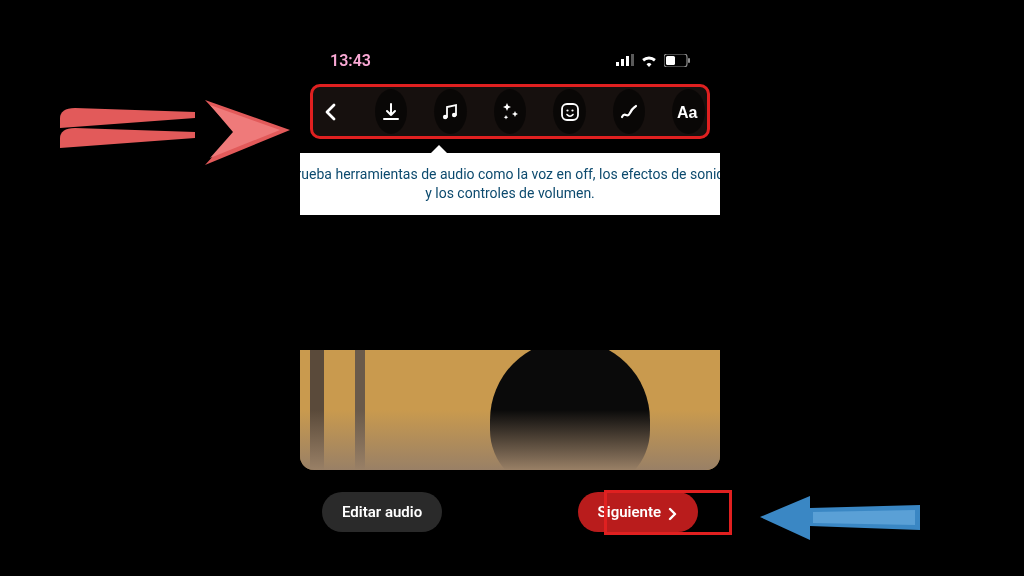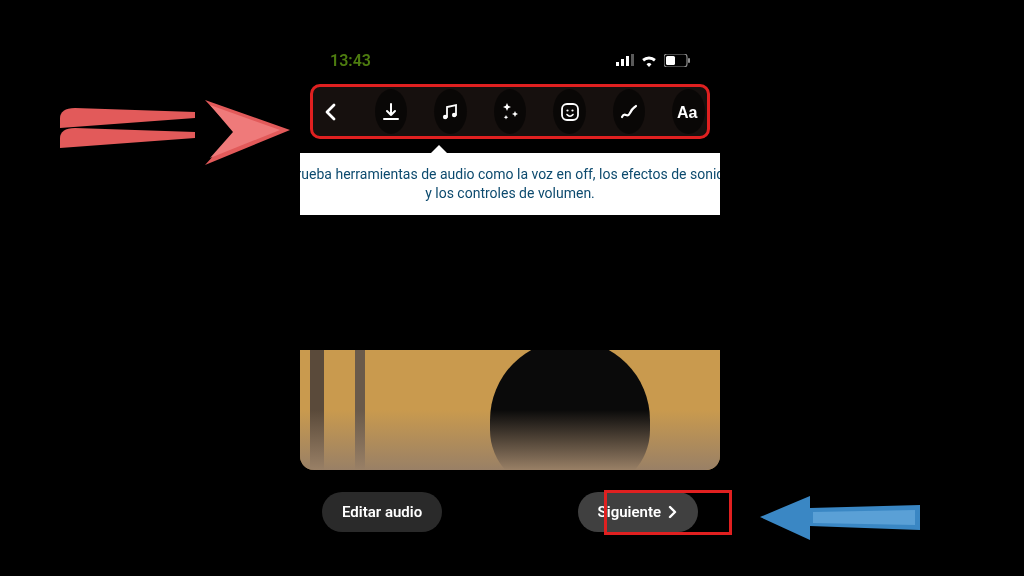--- a/index.html
+++ b/index.html
@@ -1,20 +1,20 @@
 <!DOCTYPE html>
 <html><head>
   <meta charset="utf-8">
   <style>
     * { margin:0; padding:0; box-sizing:border-box; }
     body { width:1024px; height:576px; background:#000; font-family:-apple-system,BlinkMacSystemFont,"Segoe UI",Roboto,sans-serif; position:relative; overflow:hidden; }
 
     
     .phone-top { position:absolute; left:300px; top:38px; width:420px; height:215px; background:#000; border-radius:40px 40px 0 0; overflow:hidden; display:flex; flex-direction:column; align-items:center; }
-    .status-bar { width:100%; height:32px; display:flex; justify-content:space-between; align-items:center; padding:0 30px; color:#4d7c0f; font-size:16px; font-weight:600; margin-top:6px; }
+    .status-bar { width:100%; height:32px; display:flex; justify-content:space-between; align-items:center; padding:0 30px; color:#f9a8d4; font-size:16px; font-weight:600; margin-top:6px; }
     .status-right { display:flex; gap:6px; align-items:center; }
 
     .toolbar-wrap { position:relative; width:400px; margin-top:8px; }
     .red-box-1 { position:absolute; inset:0; border:3px solid #e02020; border-radius:10px; z-index:5; pointer-events:none; }
     .toolbar { display:flex; gap:27px; padding:5px; justify-content:center; align-items:center; background:rgba(40,30,25,.55); border-radius:10px; }
     .tbtn { width:45px; height:45px; border-radius:50%; background:rgba(0,0,0,.55); display:flex; align-items:center; justify-content:center; cursor:pointer; }
     .tbtn.back { background:transparent; }
 
     .tooltip { position:relative; width:476px; margin-top:14px; background:#fff; color:#0c4a6e; border-radius:14px; padding:12px 14px; font-size:14px; line-height:1.35; text-align:center; }
     .tooltip:before { content:""; position:absolute; top:-8px; left:158px; border-left:9px solid transparent; border-right:9px solid transparent; border-bottom:9px solid #fff; }
@@ -26,21 +26,21 @@
     .clip { width:100%; height:120px; border-radius:0 0 14px 14px; overflow:hidden; position:relative; }
     .clip-floor { position:absolute; inset:0; background:#c99a4e; }
     .clip-fig { position:absolute; right:70px; top:-10px; width:160px; height:150px; background:#0a0a0a; border-radius:80px 80px 60px 60px; }
     .clip-post { position:absolute; left:10px; top:0; width:14px; height:120px; background:#5a4a3a; }
     .clip-post2 { position:absolute; left:55px; top:0; width:10px; height:120px; background:#6a5a4a; }
     .clip-grad { position:absolute; left:0; bottom:0; right:0; height:60px; background:linear-gradient(to top,#998066,transparent); }
 
     .bottom-actions { display:flex; justify-content:space-between; align-items:center; padding:22px 22px 0; }
     .pill { padding:11px 20px; border-radius:24px; font-size:15px; font-weight:600; display:flex; align-items:center; gap:6px; cursor:pointer; }
     .pill.gray { background:#2a2a2a; color:#fff; }
-    .pill.blue { background:#404040; color:#fff; }
+    .pill.blue { background:#b91c1c; color:#fff;align-items:flex-end; }
 
     .red-box-2 { position:absolute; left:604px; top:490px; width:128px; height:45px; border:3px solid #e02020; pointer-events:none; z-index:5; }
 
     
     .arrow-red { position:absolute; left:55px; top:90px; }
     .arrow-blue { position:absolute; left:755px; top:490px; }
 
     svg { display:block; }
   </style>
 </head>

